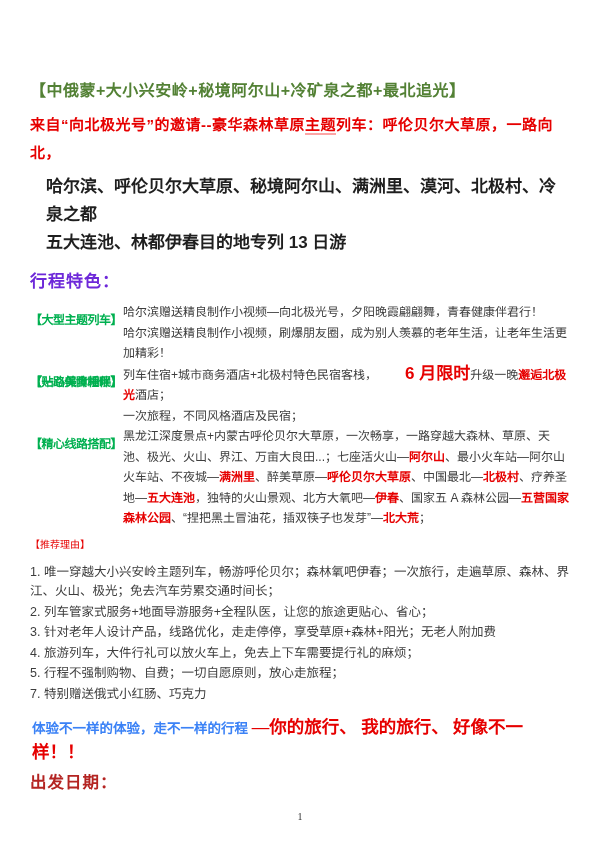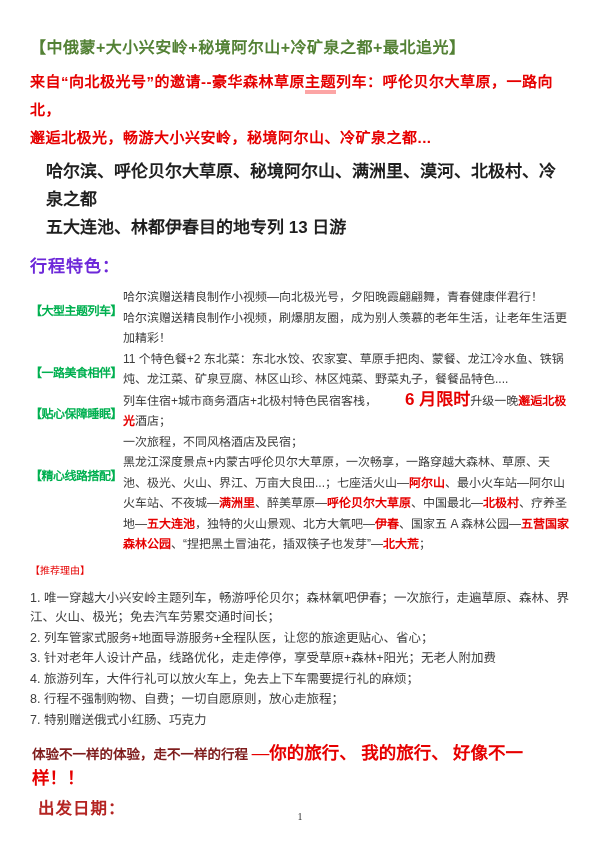--- a/index.html
+++ b/index.html
@@ -15,30 +15,31 @@
     box-sizing: border-box;
     padding: 38px 30px 0 30px;
   }
   .bracket-title {
     color: #538135;
     font-size: 16px;
     font-weight: 700;
     line-height: 20px;
     margin-bottom: 10px;
     letter-spacing: 0.5px;
+    margin-top: 43px;
   }
   .invite {
     margin: 0 0 6px 0;
     color: #e60000;
     font-size: 15px;
     font-weight: 700;
     line-height: 28px;
     letter-spacing: 0.5px;
   }
-  .invite .u { border-bottom: 4px solid #fca5a5; }
+  .invite .u { border-bottom: 2px solid #fca5a5; }
   .main-title {
     color: #1f1f1f;
     font-size: 17px;
     font-weight: 700;
     line-height: 28px;
     margin: 4px 0 10px 16px;
   }
   .features-heading {
     font-family: "Liberation Serif", serif;
     color: #6d28d9;
@@ -49,112 +50,111 @@
   }
   .feature {
     position: relative;
     padding-left: 93px;
     font-size: 12px;
     line-height: 20.5px;
     color: #3d3d3d;
   }
   .flabel {
     position: absolute;
-    left: 0; top: 14px;
+    left: 0; top: 8px;
     color: #00b050;
     font-weight: 700;
     letter-spacing: -0.5px;
   }
   .seg-red { color: #e60000; font-weight: 700; }
   .seg-bigred { color: #e60000; font-weight: 700; font-size: 17px; line-height: 20px; margin-left: 28px; }
   .reasons-heading {
     color: #e60000;
     font-size: 10px;
     font-weight: 400;
     margin: 7px 0 12px 0;
   }
   .reason {
     margin: 0 0 1px 0;
     font-size: 12.5px;
     line-height: 19.5px;
     color: #3d3d3d;
   }
   .experience { margin: 9px 0 6px 2px; }
   .exp1 {
-    color: #7f1d1d;
+    color: #3b82f6;
     font-size: 13.5px;
     font-weight: 700;
   }
   .exp2 {
     font-family: "Liberation Serif", serif;
     color: #e60000;
     font-size: 17.5px;
     font-weight: 700;
   }
   .departure-heading {
     font-family: "Liberation Serif", serif;
     color: #b42422;
     font-size: 16.5px;
     font-weight: 700;
-    margin: 4px 0 12px 8px;
+    margin: 4px 0 12px 0;
     letter-spacing: 1px;
   }
   .page-number {
     position: absolute;
     bottom: 26px; left: 0;
     width: 100%;
     text-align: center;
     font-family: "Liberation Serif", serif;
     font-size: 10px;
     color: #333333;
   }
 </style>
 </head>
 <body>
 
 <div class="page">
 
   <div class="bracket-title">【中俄蒙+大小兴安岭+秘境阿尔山+冷矿泉之都+最北追光】</div>
 
-  <p class="invite"><span>来自“向北极光号”的邀请--豪华森林草原</span><span class="u">主题</span><span>列车：呼伦贝尔大草原，一路向北，</span><br><span>邂逅北极光，畅游大小兴安岭，秘境阿尔山、冷矿泉之都...</span></p>
+  <p class="invite"><span>来自“向北极光号”的邀请--豪华森林草原</span><span class="u">主题</span><span>列车：呼伦贝尔大草原，一路向北，</span><br></p>
 
   <div class="main-title">
     <div>哈尔滨、呼伦贝尔大草原、秘境阿尔山、满洲里、漠河、北极村、冷泉之都</div>
     <div>五大连池、林都伊春目的地专列 13 日游</div>
   </div>
 
   <div class="features-heading">行程特色：</div>
 
   <div>
     <div class="feature">
       <span class="flabel">【大型主题列车】</span>
       <span><span>哈尔滨赠送精良制作小视频—向北极光号，夕阳晚霞翩翩舞，青春健康伴君行！</span><br><span>哈尔滨赠送精良制作小视频，刷爆朋友圈，成为别人羡慕的老年生活，让老年生活更加精彩！</span></span>
     </div>
     <div class="feature">
       <span class="flabel">【一路美食相伴】</span>
-      <span><span>11 个特色餐+2 东北菜：东北水饺、农家宴、草原手把肉、蒙餐、龙江冷水鱼、铁锅炖、龙江菜、矿泉豆腐、林区山珍、林区炖菜、野菜丸子，餐餐品特色....</span></span>
     </div>
     <div class="feature">
       <span class="flabel">【贴心保障睡眠】</span>
       <span><span>列车住宿+城市商务酒店+北极村特色民宿客栈，</span><span class="seg-bigred">6 月限时</span><span>升级一晚</span><span class="seg-red">邂逅北极光</span><span>酒店；</span><br><span>一次旅程，不同风格酒店及民宿；</span></span>
     </div>
     <div class="feature">
       <span class="flabel">【精心线路搭配】</span>
       <span><span>黑龙江深度景点+内蒙古呼伦贝尔大草原，一次畅享，一路穿越大森林、草原、天池、极光、火山、界江、万亩大良田...；七座活火山—</span><span class="seg-red">阿尔山</span><span>、最小火车站—阿尔山火车站、不夜城—</span><span class="seg-red">满洲里</span><span>、醉美草原—</span><span class="seg-red">呼伦贝尔大草原</span><span>、中国最北—</span><span class="seg-red">北极村</span><span>、疗养圣地—</span><span class="seg-red">五大连池</span><span>，独特的火山景观、北方大氧吧—</span><span class="seg-red">伊春</span><span>、国家五 A 森林公园—</span><span class="seg-red">五营国家森林公园</span><span>、“捏把黑土冒油花，插双筷子也发芽”—</span><span class="seg-red">北大荒</span><span>；</span></span>
     </div>
   </div>
 
   <div class="reasons-heading">【推荐理由】</div>
 
   <div>
     <p class="reason">1.  唯一穿越大小兴安岭主题列车，畅游呼伦贝尔；森林氧吧伊春；一次旅行，走遍草原、森林、界江、火山、极光；免去汽车劳累交通时间长；</p>
     <p class="reason">2.  列车管家式服务+地面导游服务+全程队医，让您的旅途更贴心、省心；</p>
     <p class="reason">3.  针对老年人设计产品，线路优化，走走停停，享受草原+森林+阳光；无老人附加费</p>
     <p class="reason">4.  旅游列车，大件行礼可以放火车上，免去上下车需要提行礼的麻烦；</p>
-    <p class="reason">8.  行程不强制购物、自费；一切自愿原则，放心走旅程；</p>
+    <p class="reason">5.  行程不强制购物、自费；一切自愿原则，放心走旅程；</p>
     <p class="reason">7.  特别赠送俄式小红肠、巧克力</p>
   </div>
 
   <div class="experience">
     <span class="exp1">体验不一样的体验，走不一样的行程 </span><span class="exp2">—你的旅行、 我的旅行、 好像不一样！！</span>
   </div>
 
   <div class="departure-heading">出发日期：</div>
 
   <div class="page-number">1</div>

